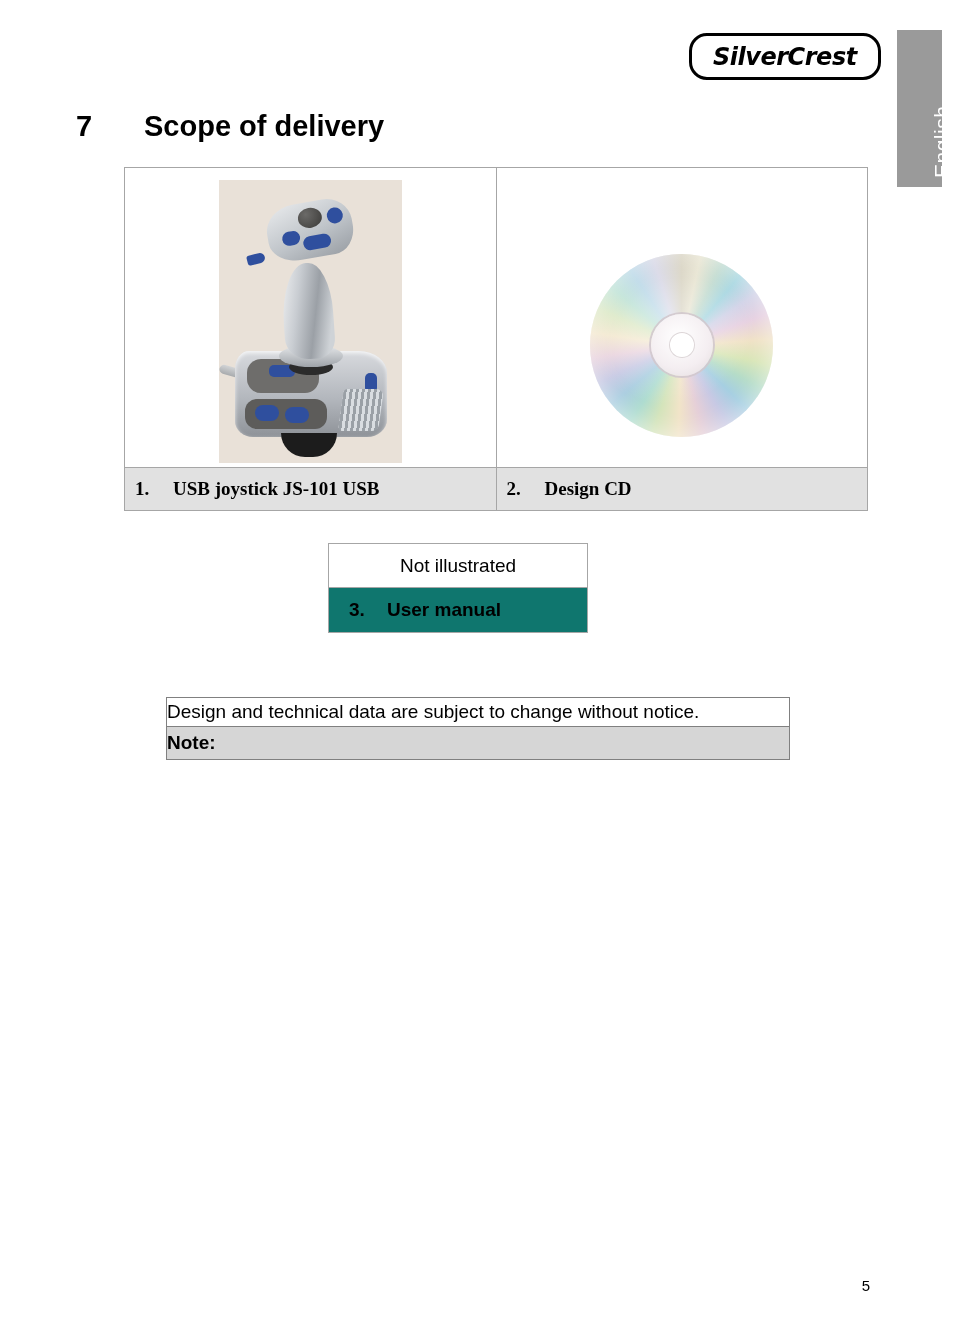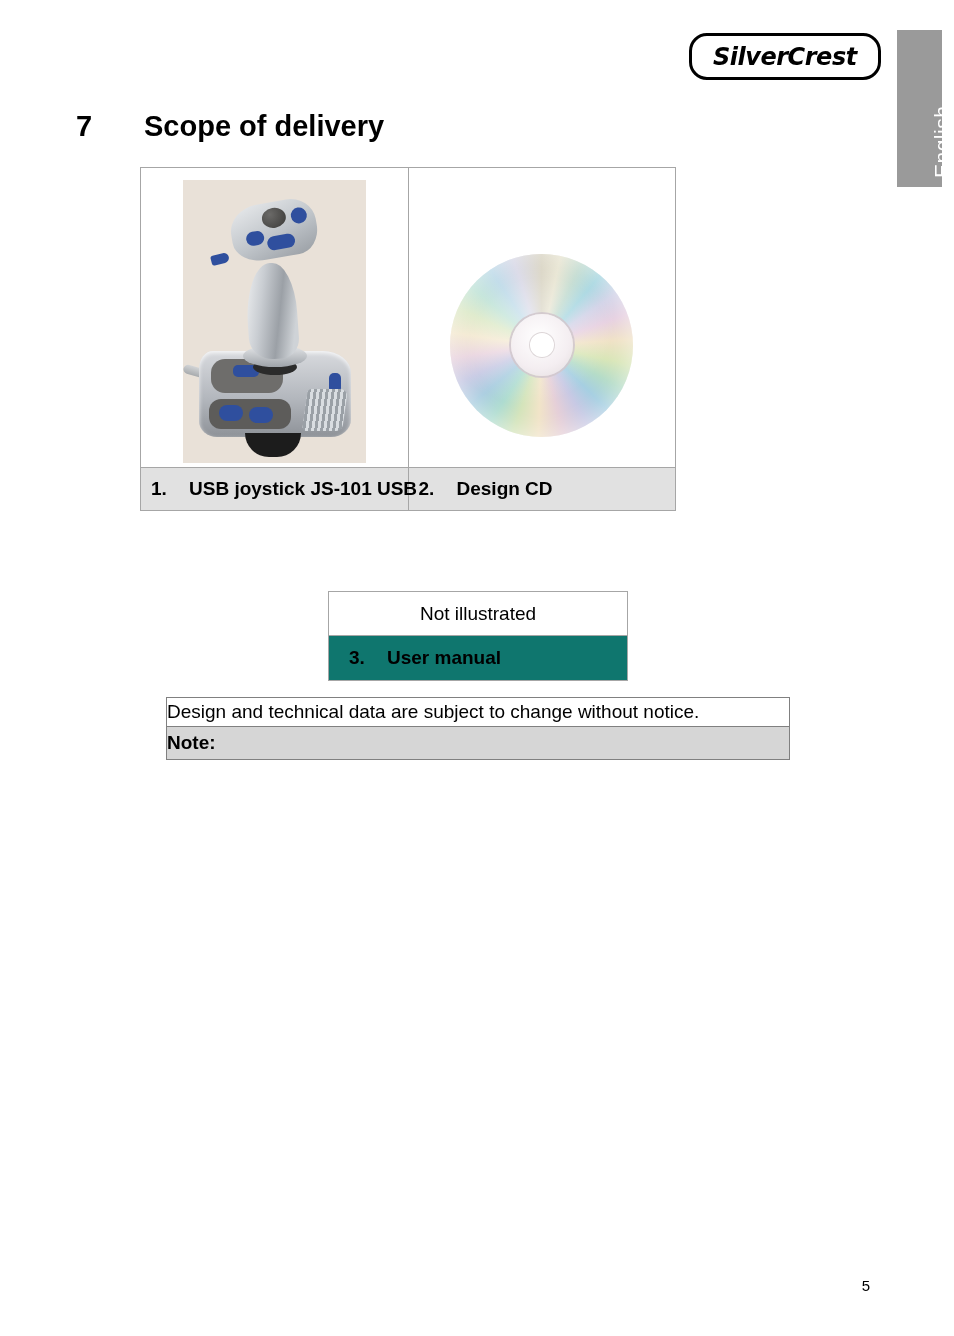--- a/index.html
+++ b/index.html
@@ -71,25 +71,26 @@
     white-space: nowrap;
   }
   .page-heading .num {
     display: inline-block;
     width: 68px;
   }
 
   
   .scope-table {
     position: absolute;
-    left: 140px;
+    left: 124px;
     top: 167px;
-    width: 536px;
+    width: 744px;
     border-collapse: collapse;
     table-layout: fixed;
+    font-family: Liberation Serif, serif;
   }
   .scope-table td {
     border: 1px solid #a6a6a6;
     padding: 0;
     vertical-align: middle;
   }
   .scope-table .img-cell {
     height: 299px;
     text-align: center;
     background: #ffffff;
@@ -105,24 +106,23 @@
   .cap-num {
     display: inline-block;
     width: 38px;
   }
 
   
   .notillus-table {
     position: absolute;
     left: 328px;
     top: 543px;
-    width: 300px;
+    width: 260px;
     border-collapse: collapse;
     table-layout: fixed;
-    margin-top: 48px;
   }
   .notillus-table td {
     border: 1px solid #a6a6a6;
     padding: 0;
   }
   .notillus-table .head-cell {
     background: #ffffff;
     height: 43px;
     text-align: center;
     font-size: 19px;

